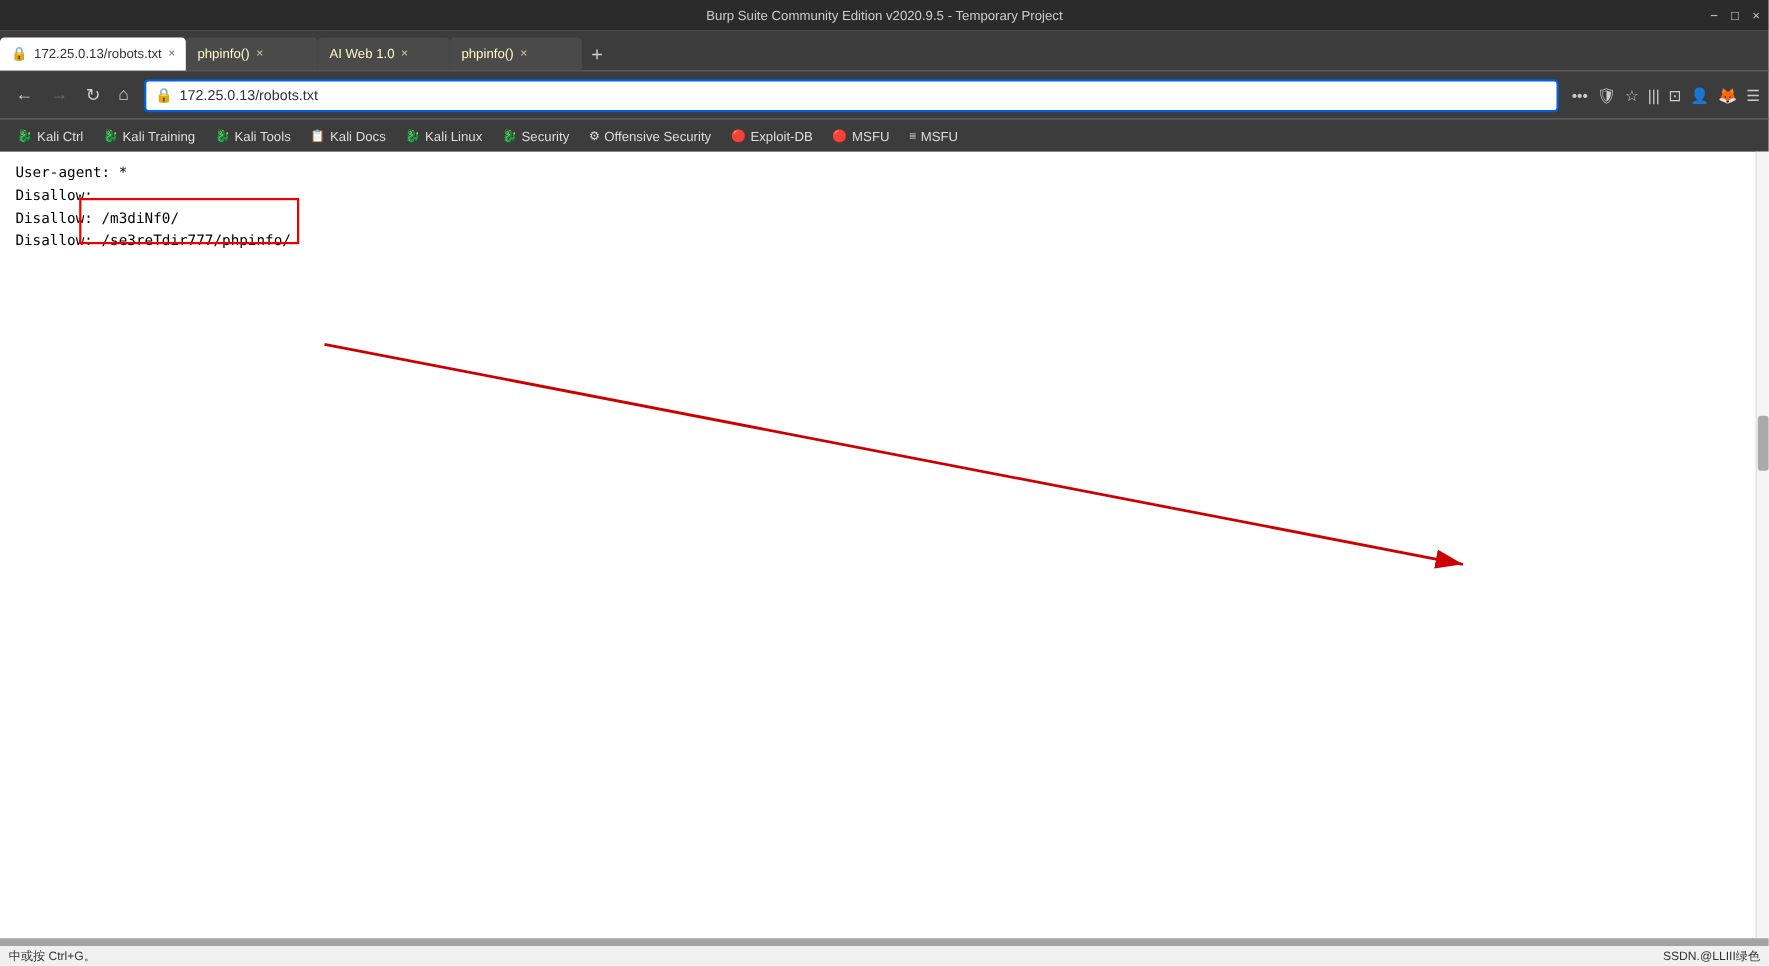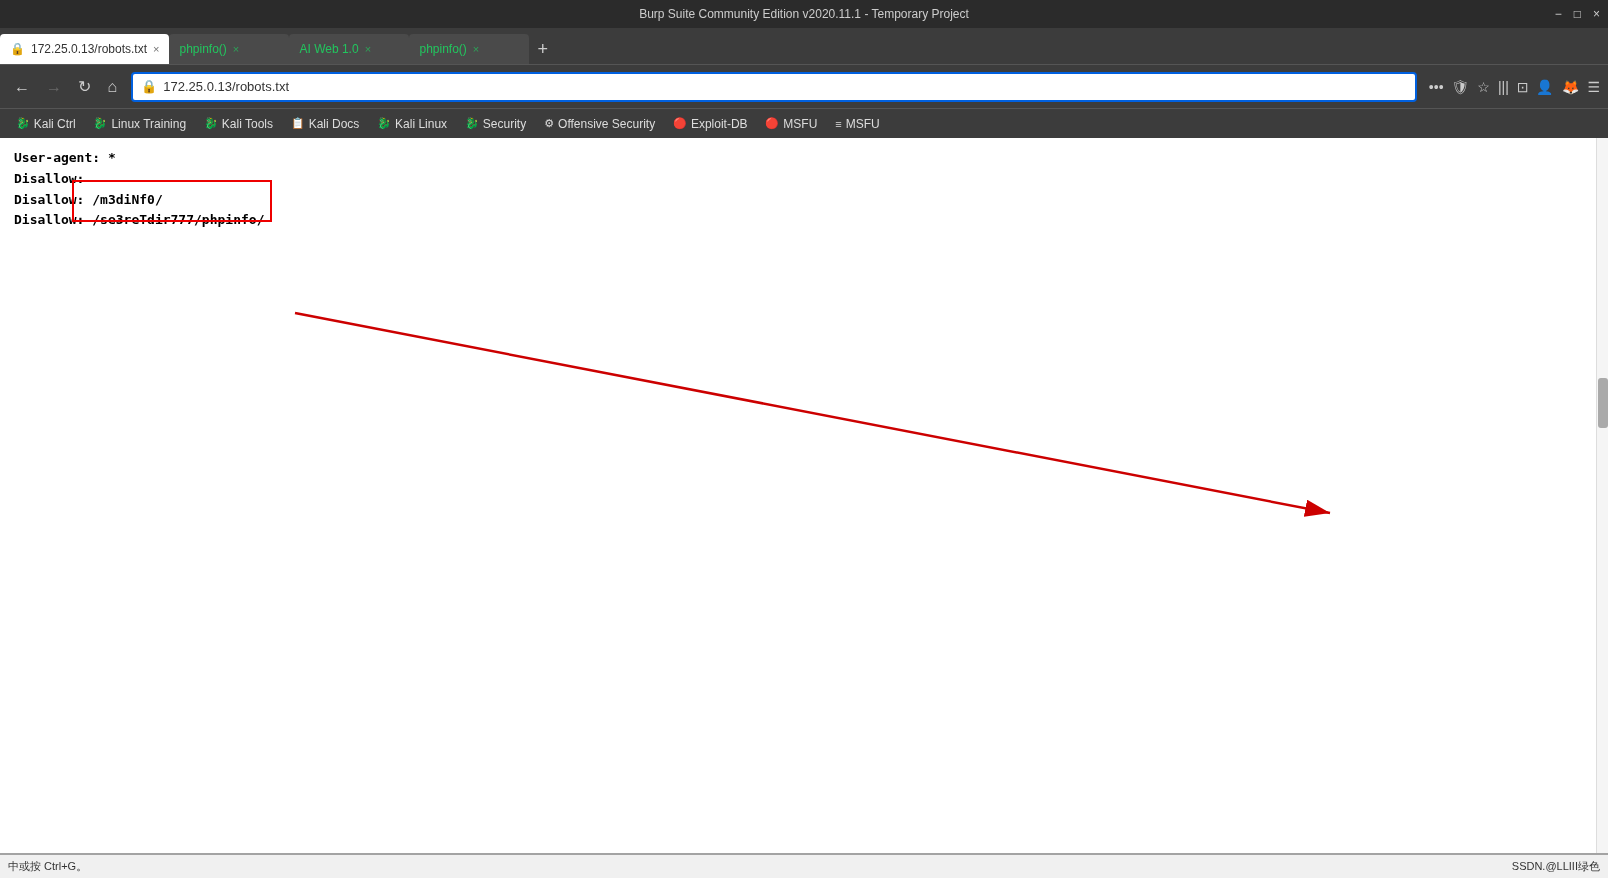--- a/index.html
+++ b/index.html
@@ -38,21 +38,21 @@
       display: flex;
       align-items: flex-end;
       padding-left: 0;
     }
     .tab {
       height: 30px;
       display: flex;
       align-items: center;
       padding: 0 10px;
       font-size: 12px;
-      color: #22c55e;
+      color: #fef9c3;
       background: #4a4a4a;
       border-radius: 4px 4px 0 0;
       gap: 6px;
       cursor: pointer;
       position: relative;
       min-width: 120px;
     }
     .tab.active {
       background: #fff;
       color: #333;
@@ -181,21 +181,21 @@
     }
 
     
     .status-bar {
       position: absolute;
       bottom: 0;
       left: 0;
       right: 0;
       height: 25px;
       background: #f0f0f0;
-      border-top: 2px solid #a3a3a3;
+      border-top: 7px solid #a3a3a3;
       display: flex;
       align-items: center;
       padding: 0 8px;
       font-size: 11px;
       color: #333;
       justify-content: space-between;
     }
 
     
     .scrollbar-stub {
@@ -215,28 +215,27 @@
       height: 50px;
       background: #aaa;
       border-radius: 3px;
     }
 
     .content-line {
       line-height: 1.6;
       display: flex;
       align-items: flex-start;
       gap: 0;
-      font-weight: bold;
     }
   </style>
 </head>
 <body>
 
 <div class="window-titlebar">
-  <span class="window-title">Burp Suite Community Edition v2020.11.1 - Temporary Project</span>
+  <span class="window-title">Burp Suite Community Edition v2020.9.5 - Temporary Project</span>
   <div class="window-controls">
     <span class="window-control">−</span>
     <span class="window-control">□</span>
     <span class="window-control">×</span>
   </div>
 </div>
 
 <div class="tab-bar">
   <div class="tab active">
     <span>🔒</span>
@@ -279,21 +278,21 @@
   </div>
 </div>
 
 <div class="bookmarks-bar">
   <div class="bookmark">
     <span class="bookmark-icon">🐉</span>
     <span>Kali Ctrl</span>
   </div>
   <div class="bookmark">
     <span class="bookmark-icon">🐉</span>
-    <span>Linux Training</span>
+    <span>Kali Training</span>
   </div>
   <div class="bookmark">
     <span class="bookmark-icon">🐉</span>
     <span>Kali Tools</span>
   </div>
   <div class="bookmark">
     <span class="bookmark-icon">📋</span>
     <span>Kali Docs</span>
   </div>
   <div class="bookmark">

